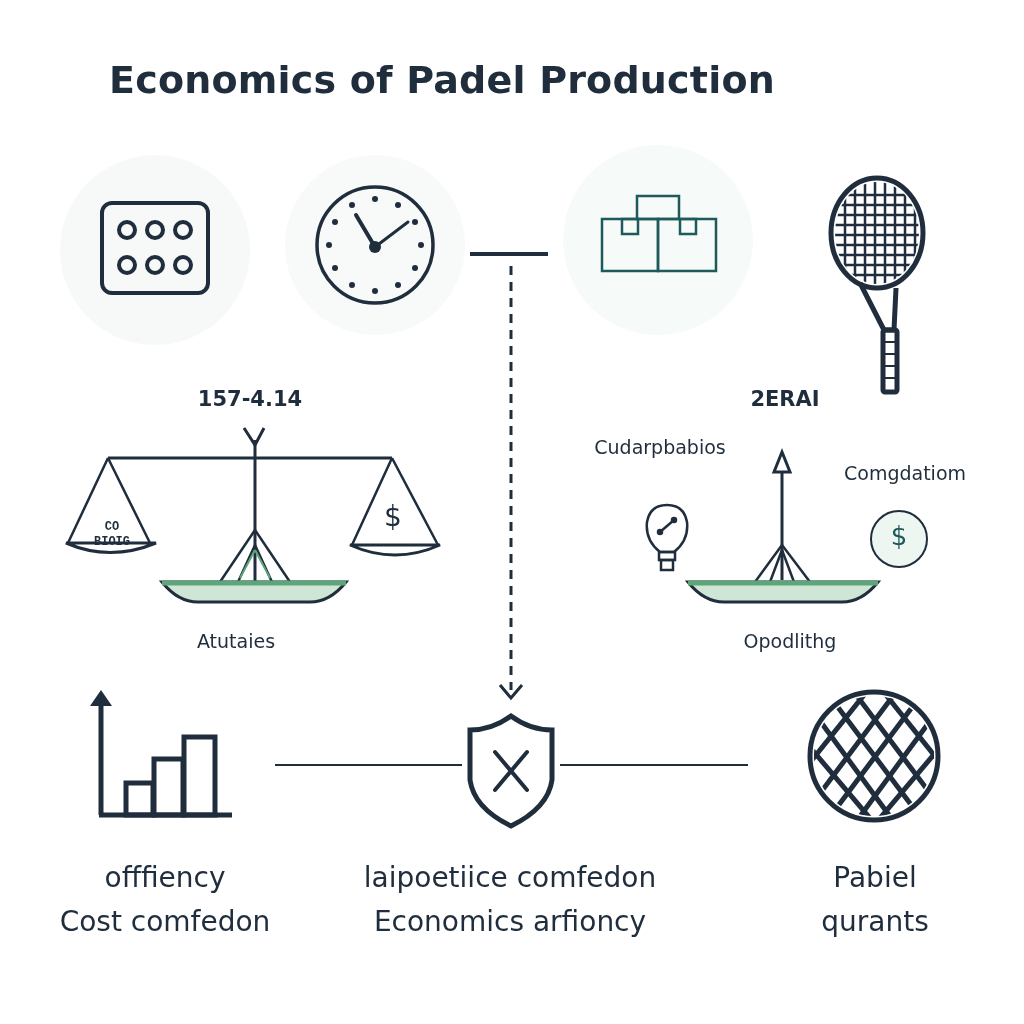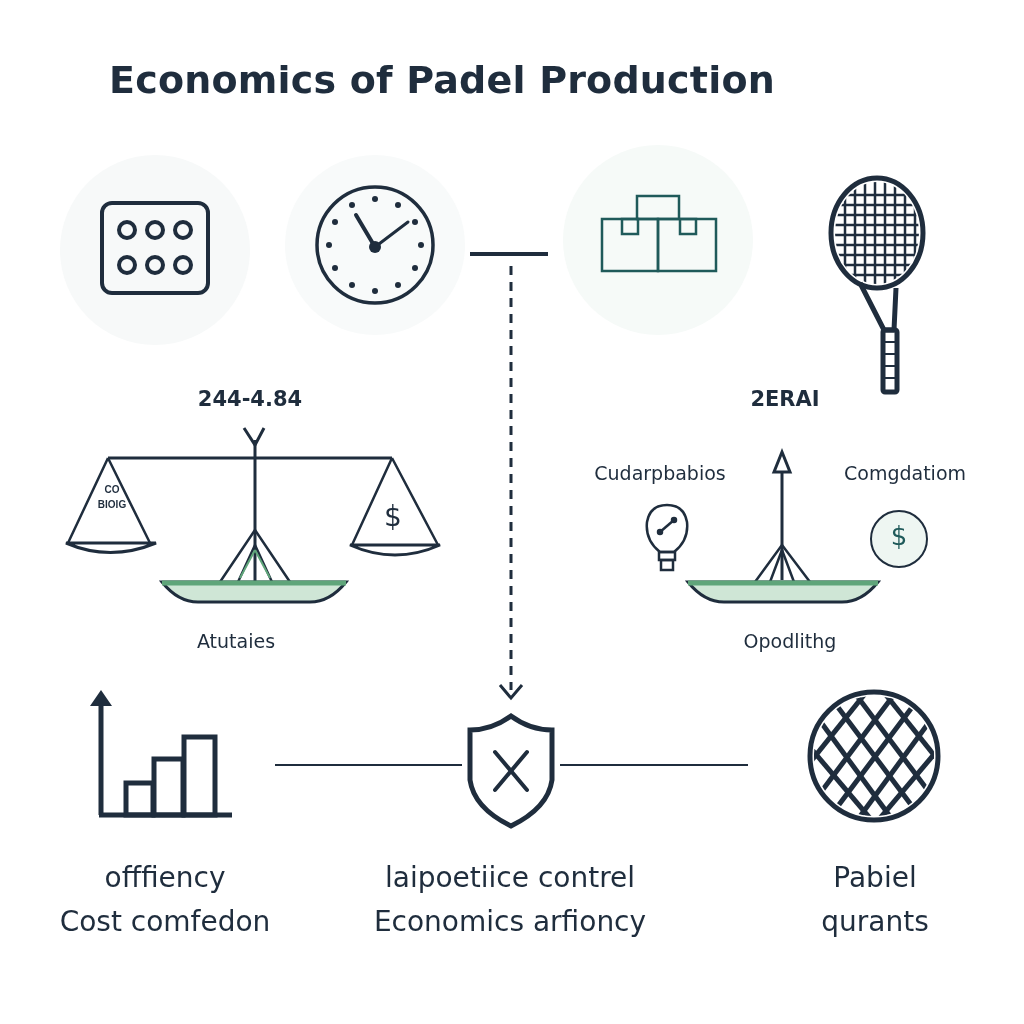--- a/index.html
+++ b/index.html
@@ -185,38 +185,38 @@
         <line x1="960" y1="680" x2="850" y2="830"></line>
       <line x1="940" y1="670" x2="820" y2="830"></line>
         <line x1="920" y1="660" x2="800" y2="820"></line>
       <line x1="900" y1="650" x2="780" y2="800"></line>
         <line x1="880" y1="650" x2="760" y2="790"></line>
       <line x1="990" y1="720" x2="890" y2="840"></line>
     </g>
   </g>
 </svg>
 
-<div class="label lbl-md" style="left:170px; top:387px; width:160px;">244-4.84</div>
-<div class="label" style="left:72px; top:482px; width:80px; font-size:10px; font-weight:bold; line-height:15px; font-family:Liberation Sans, sans-serif;">
+<div class="label lbl-md" style="left:170px; top:387px; width:160px;">157-4.14</div>
+<div class="label" style="left:72px; top:520px; width:80px; font-size:12px; font-weight:bold; line-height:15px; font-family:Liberation Mono, monospace;">
   <div>CO</div>
   <div>BIOIG</div>
 </div>
 <div class="label" style="left:368px; top:500px; width:50px; font-size:28px;">$</div>
 <div class="label lbl-sm" style="left:136px; top:630px; width:200px;">Atutaies</div>
 
 <div class="label lbl-md" style="left:710px; top:387px; width:150px;text-align:center;">2ERAI</div>
-<div class="label lbl-sm" style="left:570px; top:462px; width:180px;">Cudarpbabios</div>
+<div class="label lbl-sm" style="left:570px; top:436px; width:180px;">Cudarpbabios</div>
 <div class="label lbl-sm" style="left:820px; top:462px; width:170px;">Comgdatiom</div>
 <div class="label" style="left:874px; top:521px; width:50px; font-size:26px; color:#1f5a5a;">$</div>
 <div class="label lbl-sm" style="left:690px; top:630px; width:200px;">Opodlithg</div>
 
 <div class="label lbl-lg" style="left:20px; top:856px; width:290px;">
   <div>offfiency</div>
   <div>Cost comfedon</div>
 </div>
 <div class="label lbl-lg" style="left:340px; top:856px; width:340px;">
-  <div>laipoetiice contrel</div>
+  <div>laipoetiice comfedon</div>
   <div>Economics arfioncy</div>
 </div>
 <div class="label lbl-lg" style="left:770px; top:856px; width:210px;">
   <div>Pabiel</div>
   <div>qurants</div>
 </div>
 
 </body></html>

